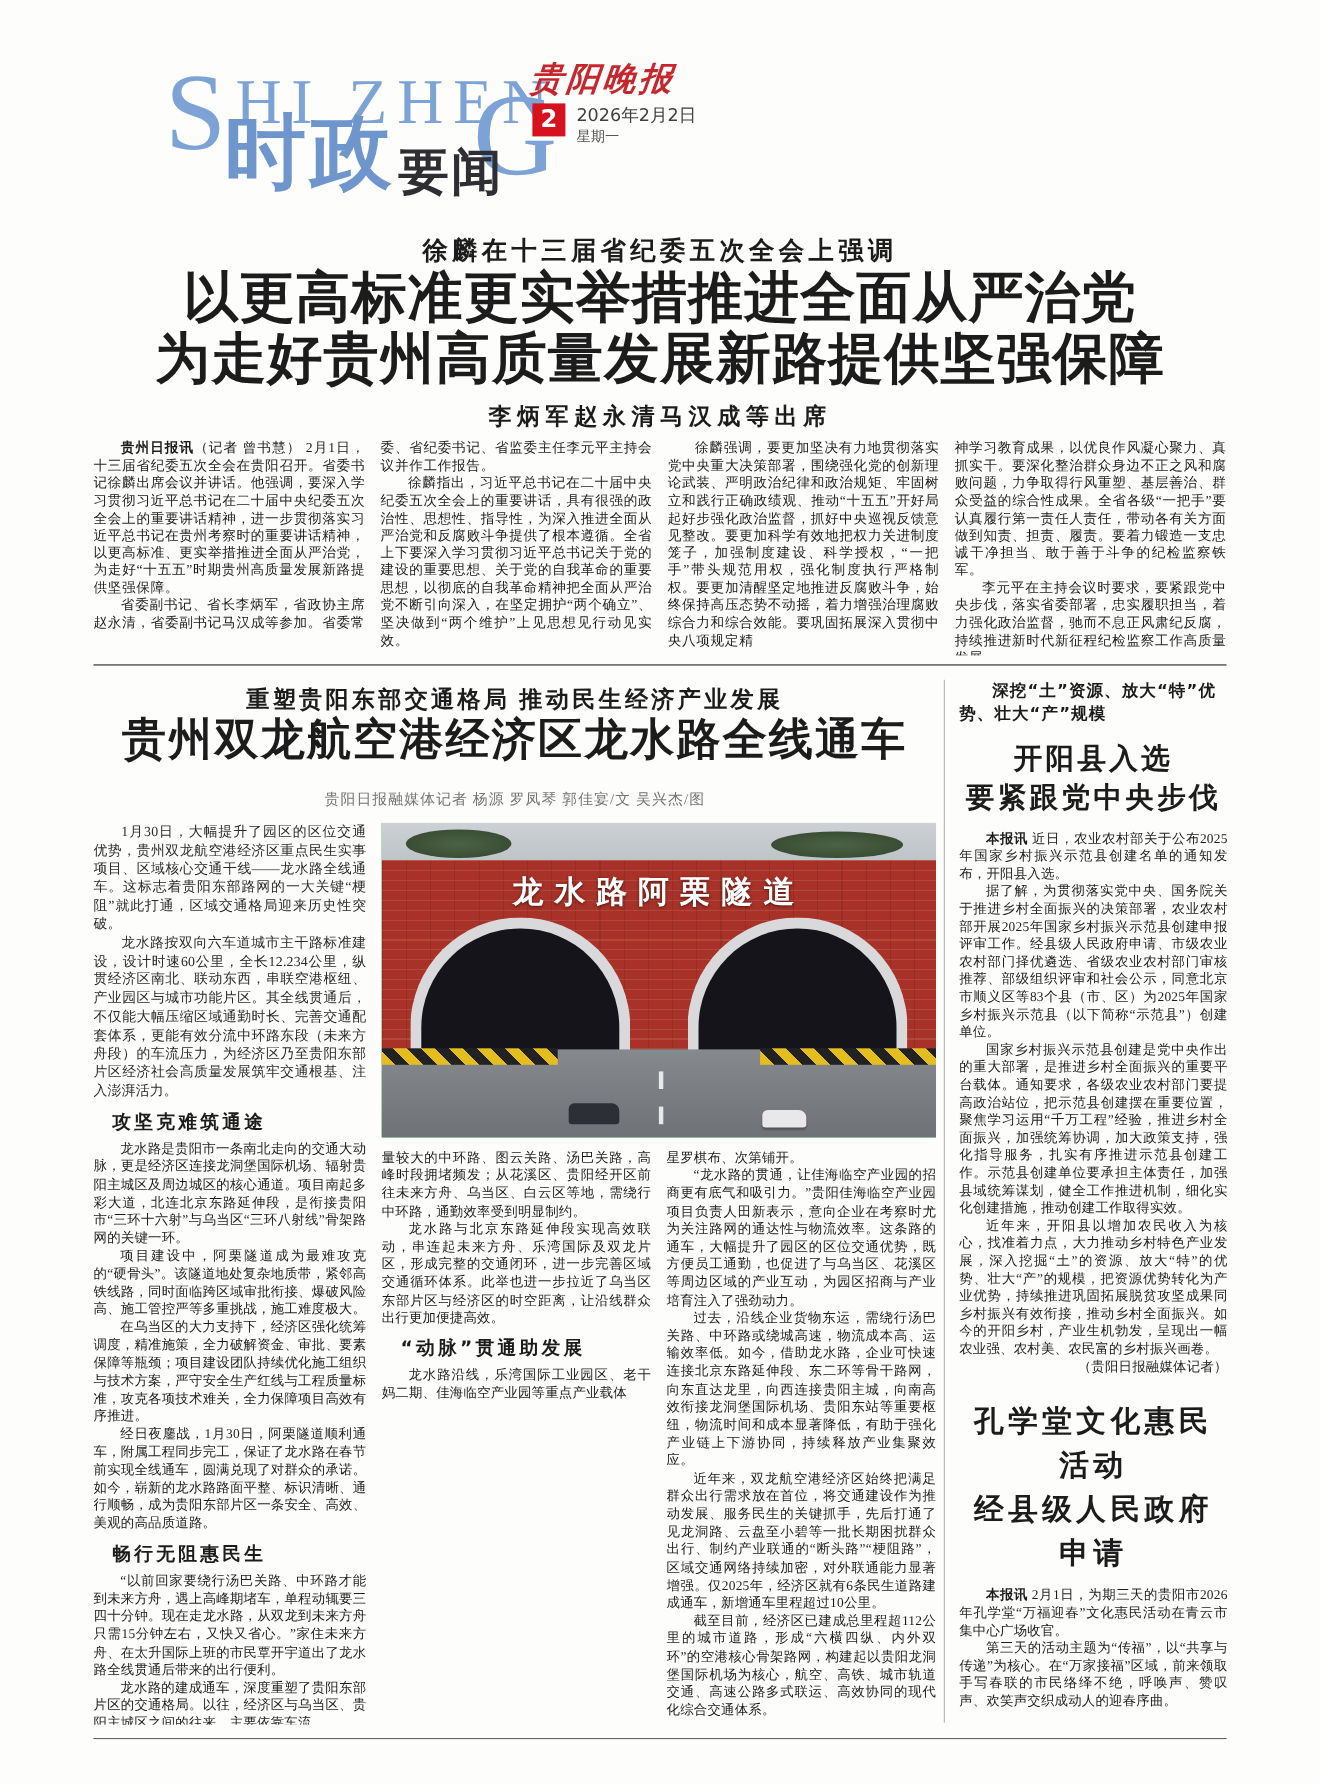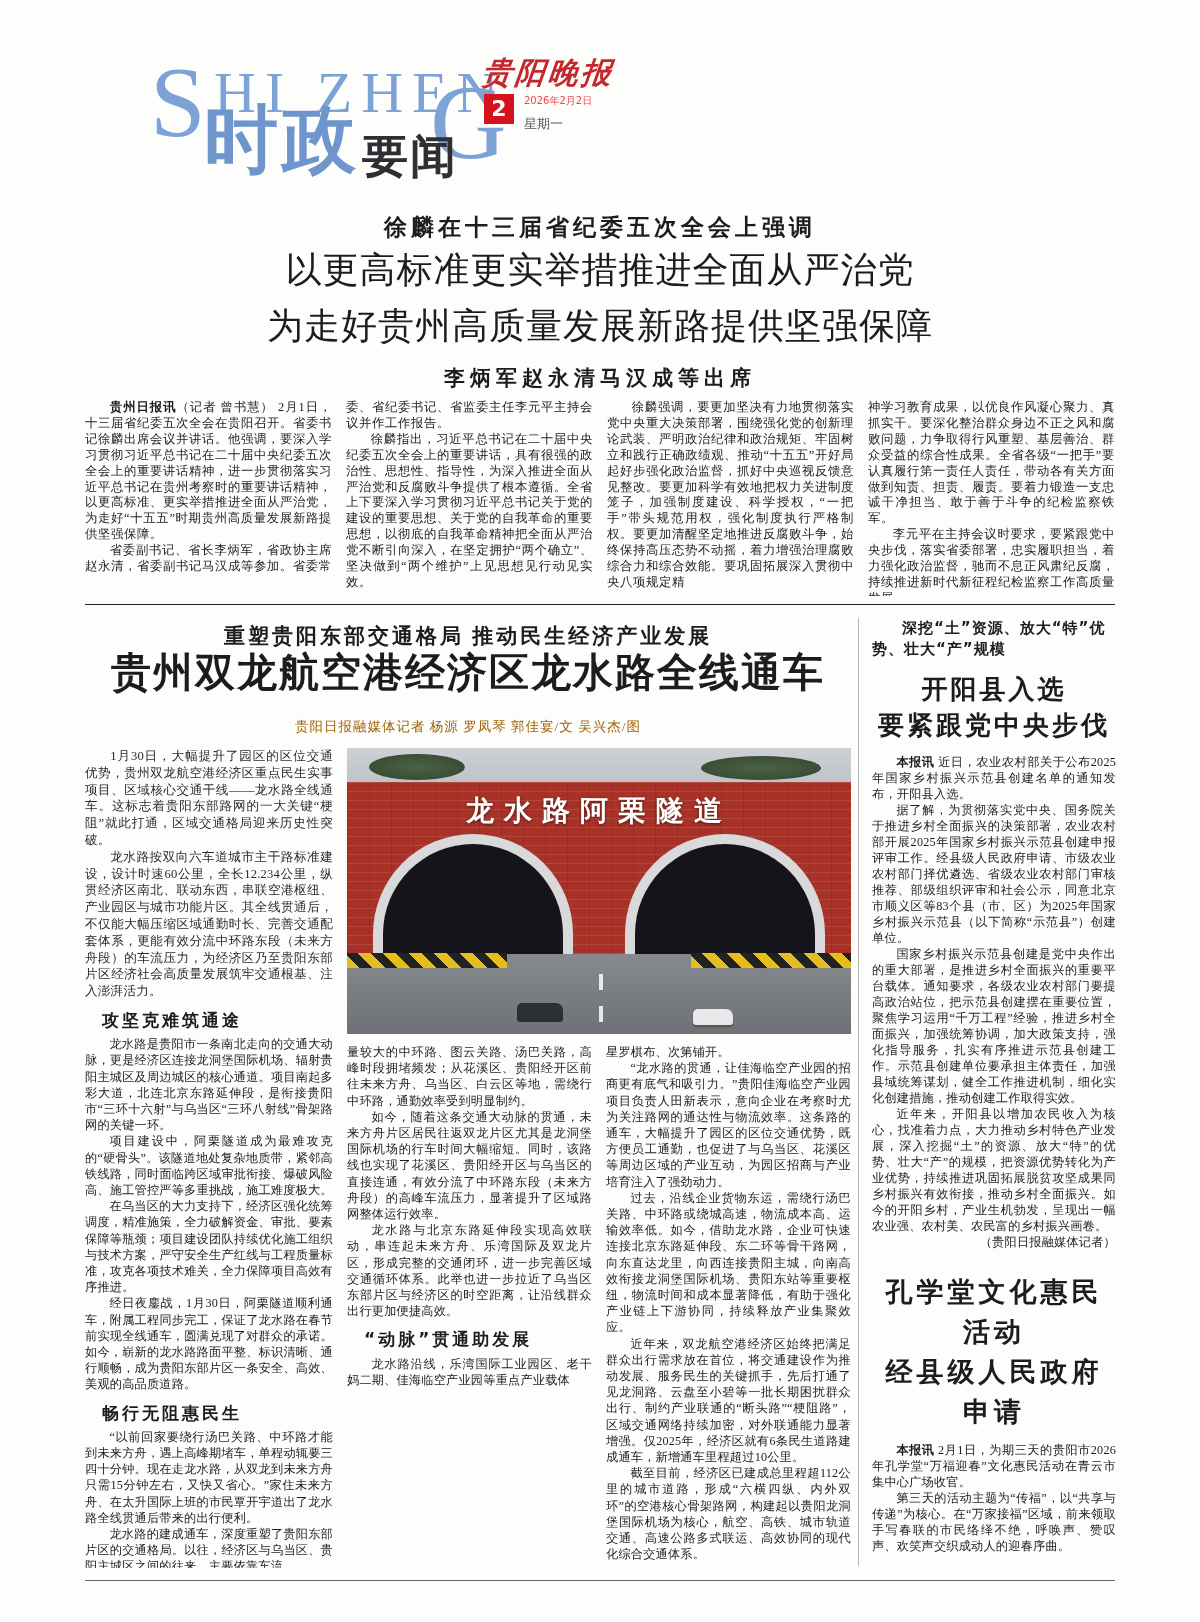--- a/index.html
+++ b/index.html
@@ -17,36 +17,36 @@
   .mast-letter{color:#7da3d6;line-height:1;}
   .mast-s{left:150px;top:52px;font-size:100px;}
   .mast-mid{left:214px;top:64px;font-size:58px;letter-spacing:9px;color:#7da3d6;line-height:1;}
   .mast-g{left:430px;top:70px;font-size:106px;}
   .mast-cn{left:204px;top:102px;font-weight:bold;font-size:74px;color:#6e96cc;letter-spacing:4px;line-height:1;}
   .mast-sub{left:362px;top:134px;font-weight:bold;font-size:46px;color:#2e2e33;line-height:1;letter-spacing:2px;}
   .logo{left:482px;top:56px;font-size:30px;font-weight:bold;font-style:italic;color:#c5272c;
         letter-spacing:3px;transform:skewX(-6deg);line-height:1.1;}
   .pagebox{left:484px;top:94px;width:30px;height:30px;background:#d6121f;color:#fff;
            font-weight:bold;font-size:22px;text-align:center;line-height:30px;}
-  .dateline{left:524px;top:95px;font-size:10px;color:#ef4444;line-height:1.2;}
+  .dateline{left:524px;top:95px;font-size:16px;color:#404040;line-height:1.2;}
   .weekday{left:524px;top:115px;font-size:13px;color:#555;}
 
   
   .lead-kicker{left:85px;top:212px;width:1030px;font-weight:bold;font-size:23px;letter-spacing:4px;}
-  .lead-h{left:85px;top:242px;width:1030px;font-weight:normal;font-size:36px;line-height:56px;letter-spacing:1px;}
+  .lead-h{left:85px;top:242px;width:1030px;font-weight:bold;font-size:50px;line-height:56px;letter-spacing:1px;}
   .lead-deck{left:85px;top:364px;width:1030px;font-weight:bold;font-size:21px;letter-spacing:5px;}
   .lead-cols{left:85px;top:400px;width:1030px;height:196px;display:flex;gap:14px;overflow:hidden;}
   .lead-col{flex:1;font-size:12.4px;line-height:15.9px;letter-spacing:0.6px;}
 
   .hr-main{left:85px;top:604px;width:1030px;border-top:1.5px solid #222;}
 
   
   .t-kicker{left:85px;top:622px;width:766px;font-weight:bold;font-size:21px;letter-spacing:3px;}
   .t-h{left:85px;top:648px;width:766px;font-weight:bold;font-size:40px;letter-spacing:2px;line-height:1.2;}
-  .t-byline{left:85px;top:718px;width:766px;font-size:13.5px;letter-spacing:1px;color:#a16207;}
+  .t-byline{left:85px;top:718px;width:766px;font-size:13.5px;letter-spacing:1px;color:#737373;}
   .t-body{left:85px;top:748px;width:766px;height:820px;display:flex;gap:14px;overflow:hidden;}
   .t-c1{width:248px;overflow:hidden;}
   .t-right{width:504px;display:flex;flex-direction:column;}
   .t-cols{display:flex;gap:14px;margin-top:10px;flex:1;overflow:hidden;}
   .t-col{flex:1;overflow:hidden;}
   .t-text{font-size:12.2px;line-height:16.2px;letter-spacing:0.2px;}
   .kai{font-size:12.6px;line-height:16.8px;color:#2a2a2a;}
   .sub{font-family:"DejaVu Sans","Liberation Sans",sans-serif;font-weight:bold;font-size:17px;
        letter-spacing:3px;margin:12px 0 8px;text-indent:1em;}
 
@@ -163,21 +163,20 @@
         <div class="stripe st-l"></div>
         <div class="stripe st-r"></div>
         <div class="dash d1"></div>
         <div class="dash d2"></div>
         <div class="car car1"></div>
         <div class="car car2"></div>
       </div>
       <div class="t-cols">
         <div class="t-col t-text jus">
           <p>量较大的中环路、图云关路、汤巴关路，高峰时段拥堵频发；从花溪区、贵阳经开区前往未来方舟、乌当区、白云区等地，需绕行中环路，通勤效率受到明显制约。</p>
-          <p class="ind">如今，随着这条交通大动脉的贯通，未来方舟片区居民往返双龙片区尤其是龙洞堡国际机场的行车时间大幅缩短。同时，该路线也实现了花溪区、贵阳经开区与乌当区的直接连通，有效分流了中环路东段（未来方舟段）的高峰车流压力，显著提升了区域路网整体运行效率。</p>
           <p class="ind">龙水路与北京东路延伸段实现高效联动，串连起未来方舟、乐湾国际及双龙片区，形成完整的交通闭环，进一步完善区域交通循环体系。此举也进一步拉近了乌当区东部片区与经济区的时空距离，让沿线群众出行更加便捷高效。</p>
           <div class="sub">“动脉”贯通助发展</div>
           <p class="ind">龙水路沿线，乐湾国际工业园区、老干妈二期、佳海临空产业园等重点产业载体</p>
         </div>
         <div class="t-col t-text jus">
           <p>星罗棋布、次第铺开。</p>
           <p class="ind">“龙水路的贯通，让佳海临空产业园的招商更有底气和吸引力。”贵阳佳海临空产业园项目负责人田新表示，意向企业在考察时尤为关注路网的通达性与物流效率。这条路的通车，大幅提升了园区的区位交通优势，既方便员工通勤，也促进了与乌当区、花溪区等周边区域的产业互动，为园区招商与产业培育注入了强劲动力。</p>
           <p class="ind">过去，沿线企业货物东运，需绕行汤巴关路、中环路或绕城高速，物流成本高、运输效率低。如今，借助龙水路，企业可快速连接北京东路延伸段、东二环等骨干路网，向东直达龙里，向西连接贵阳主城，向南高效衔接龙洞堡国际机场、贵阳东站等重要枢纽，物流时间和成本显著降低，有助于强化产业链上下游协同，持续释放产业集聚效应。</p>
           <p class="ind">近年来，双龙航空港经济区始终把满足群众出行需求放在首位，将交通建设作为推动发展、服务民生的关键抓手，先后打通了见龙洞路、云盘至小碧等一批长期困扰群众出行、制约产业联通的“断头路”“梗阻路”，区域交通网络持续加密，对外联通能力显著增强。仅2025年，经济区就有6条民生道路建成通车，新增通车里程超过10公里。</p>
           <p class="ind">截至目前，经济区已建成总里程超112公里的城市道路，形成“六横四纵、内外双环”的空港核心骨架路网，构建起以贵阳龙洞堡国际机场为核心，航空、高铁、城市轨道交通、高速公路多式联运、高效协同的现代化综合交通体系。</p>

